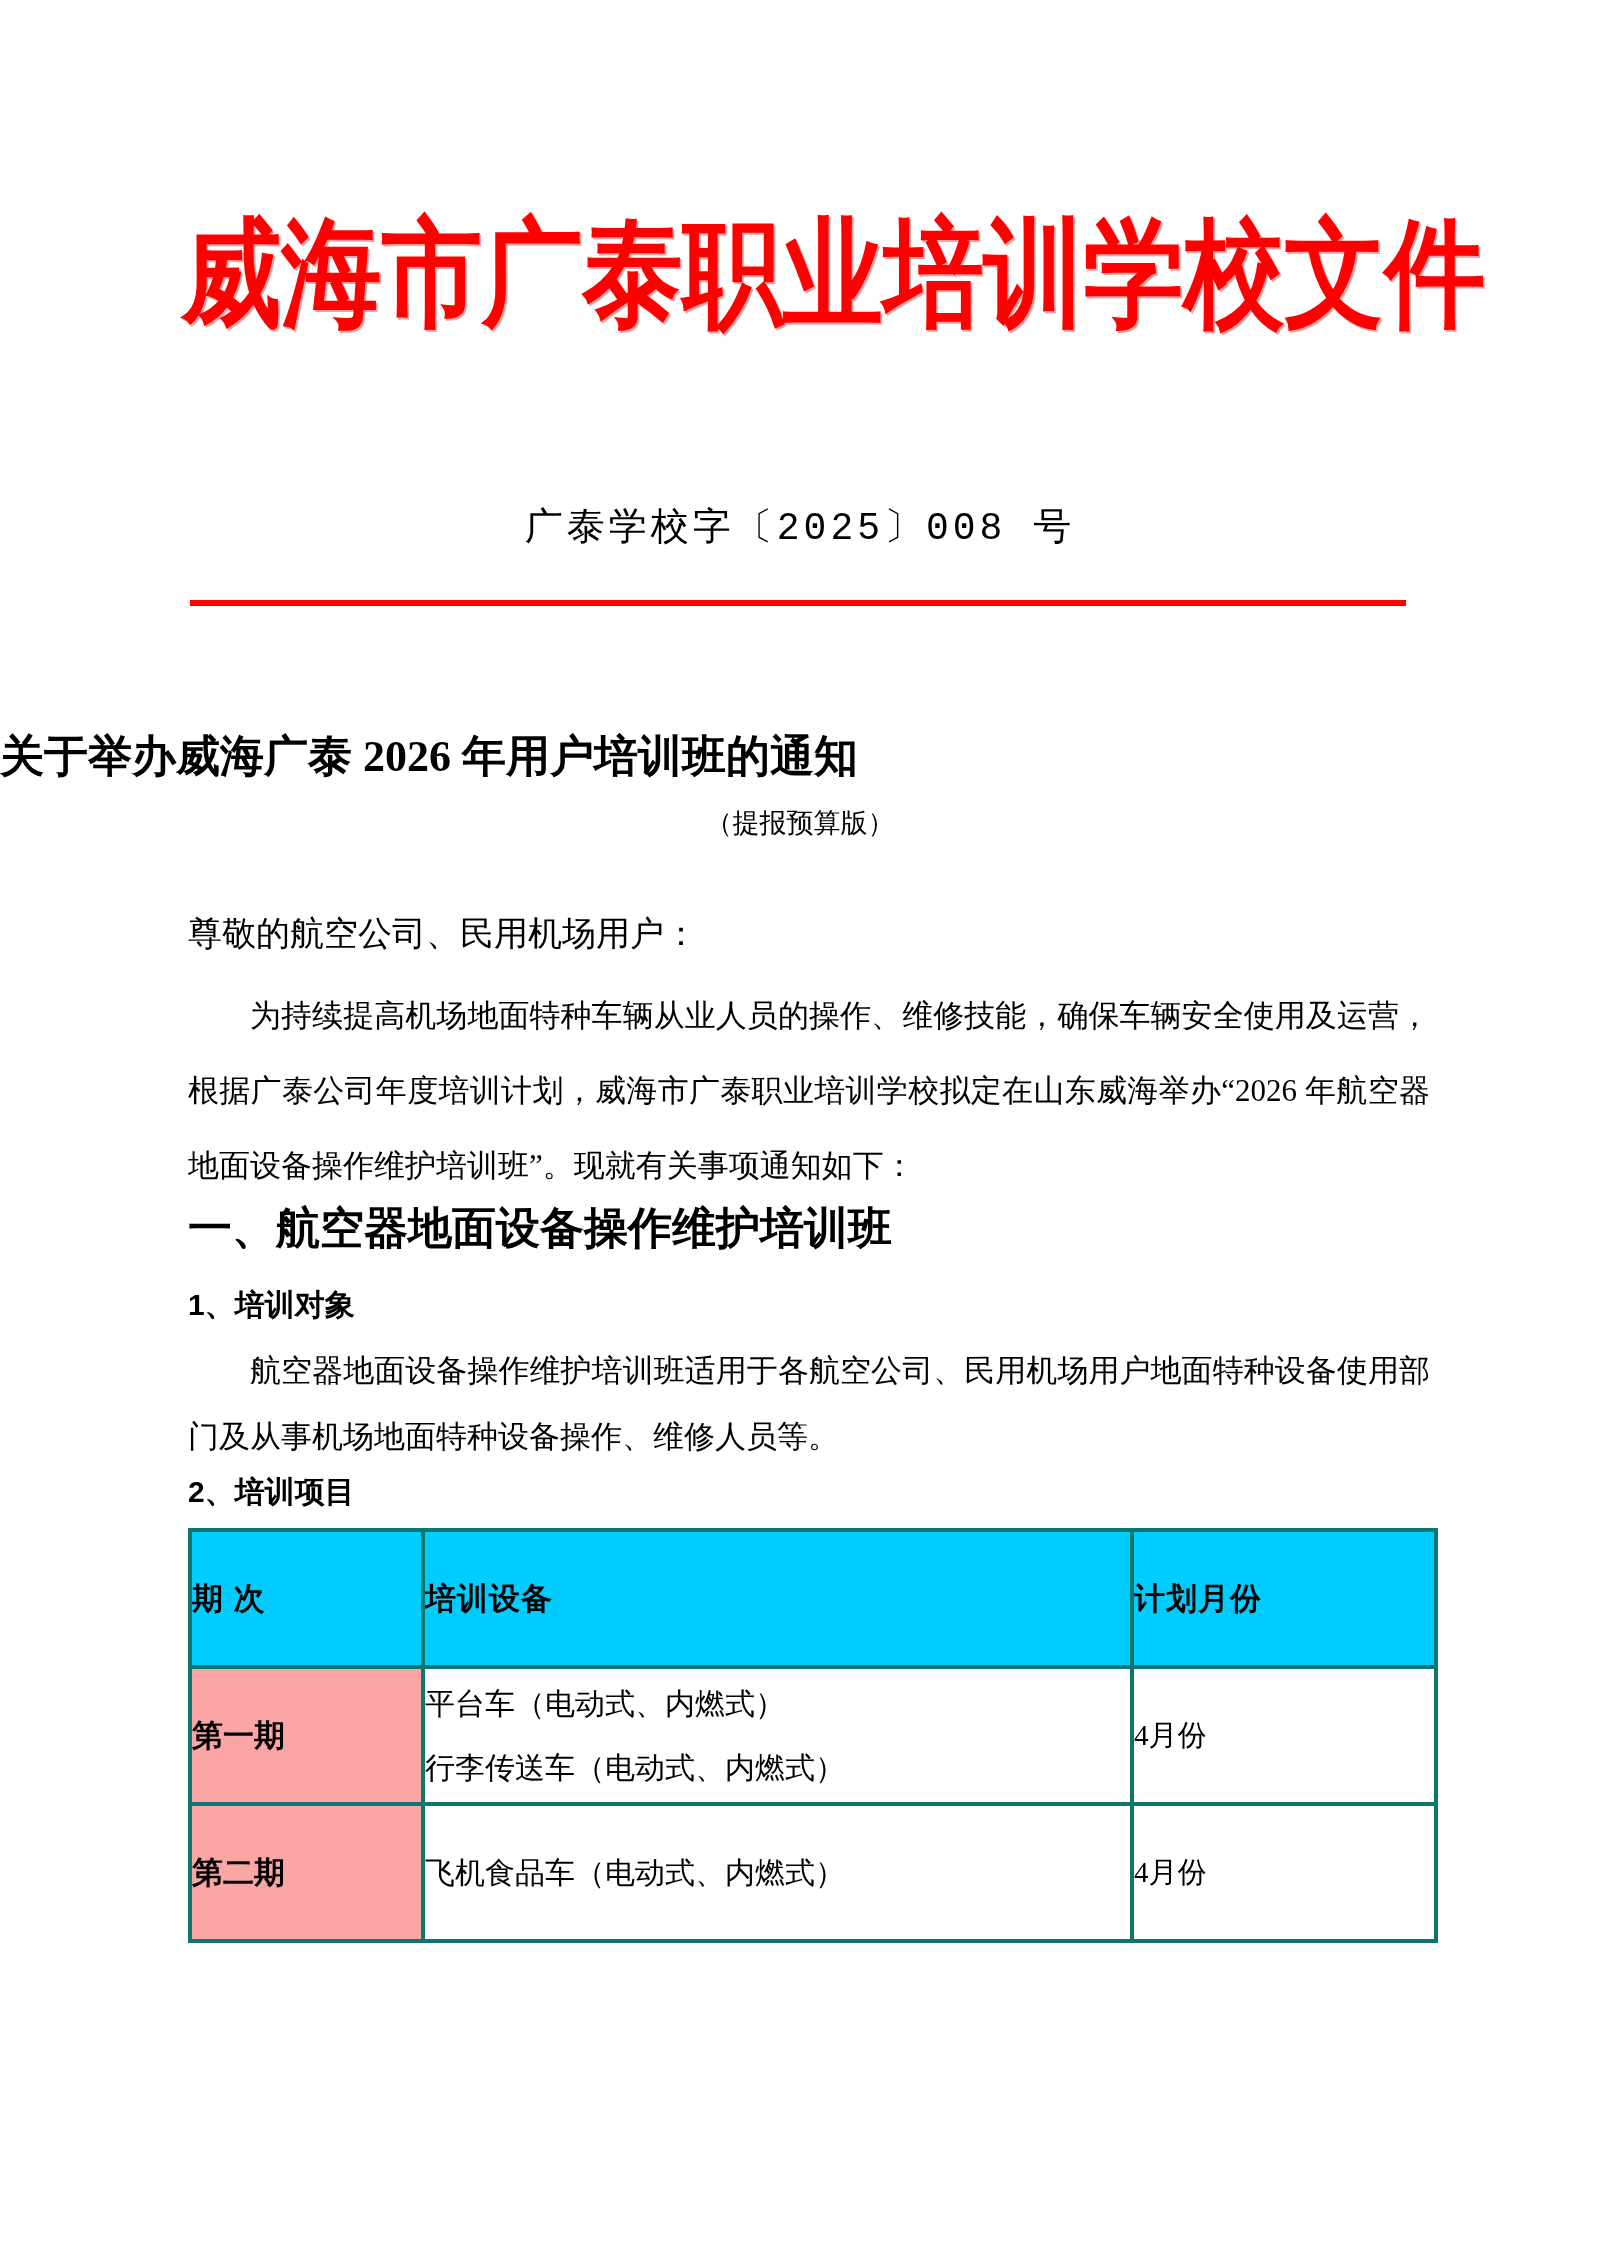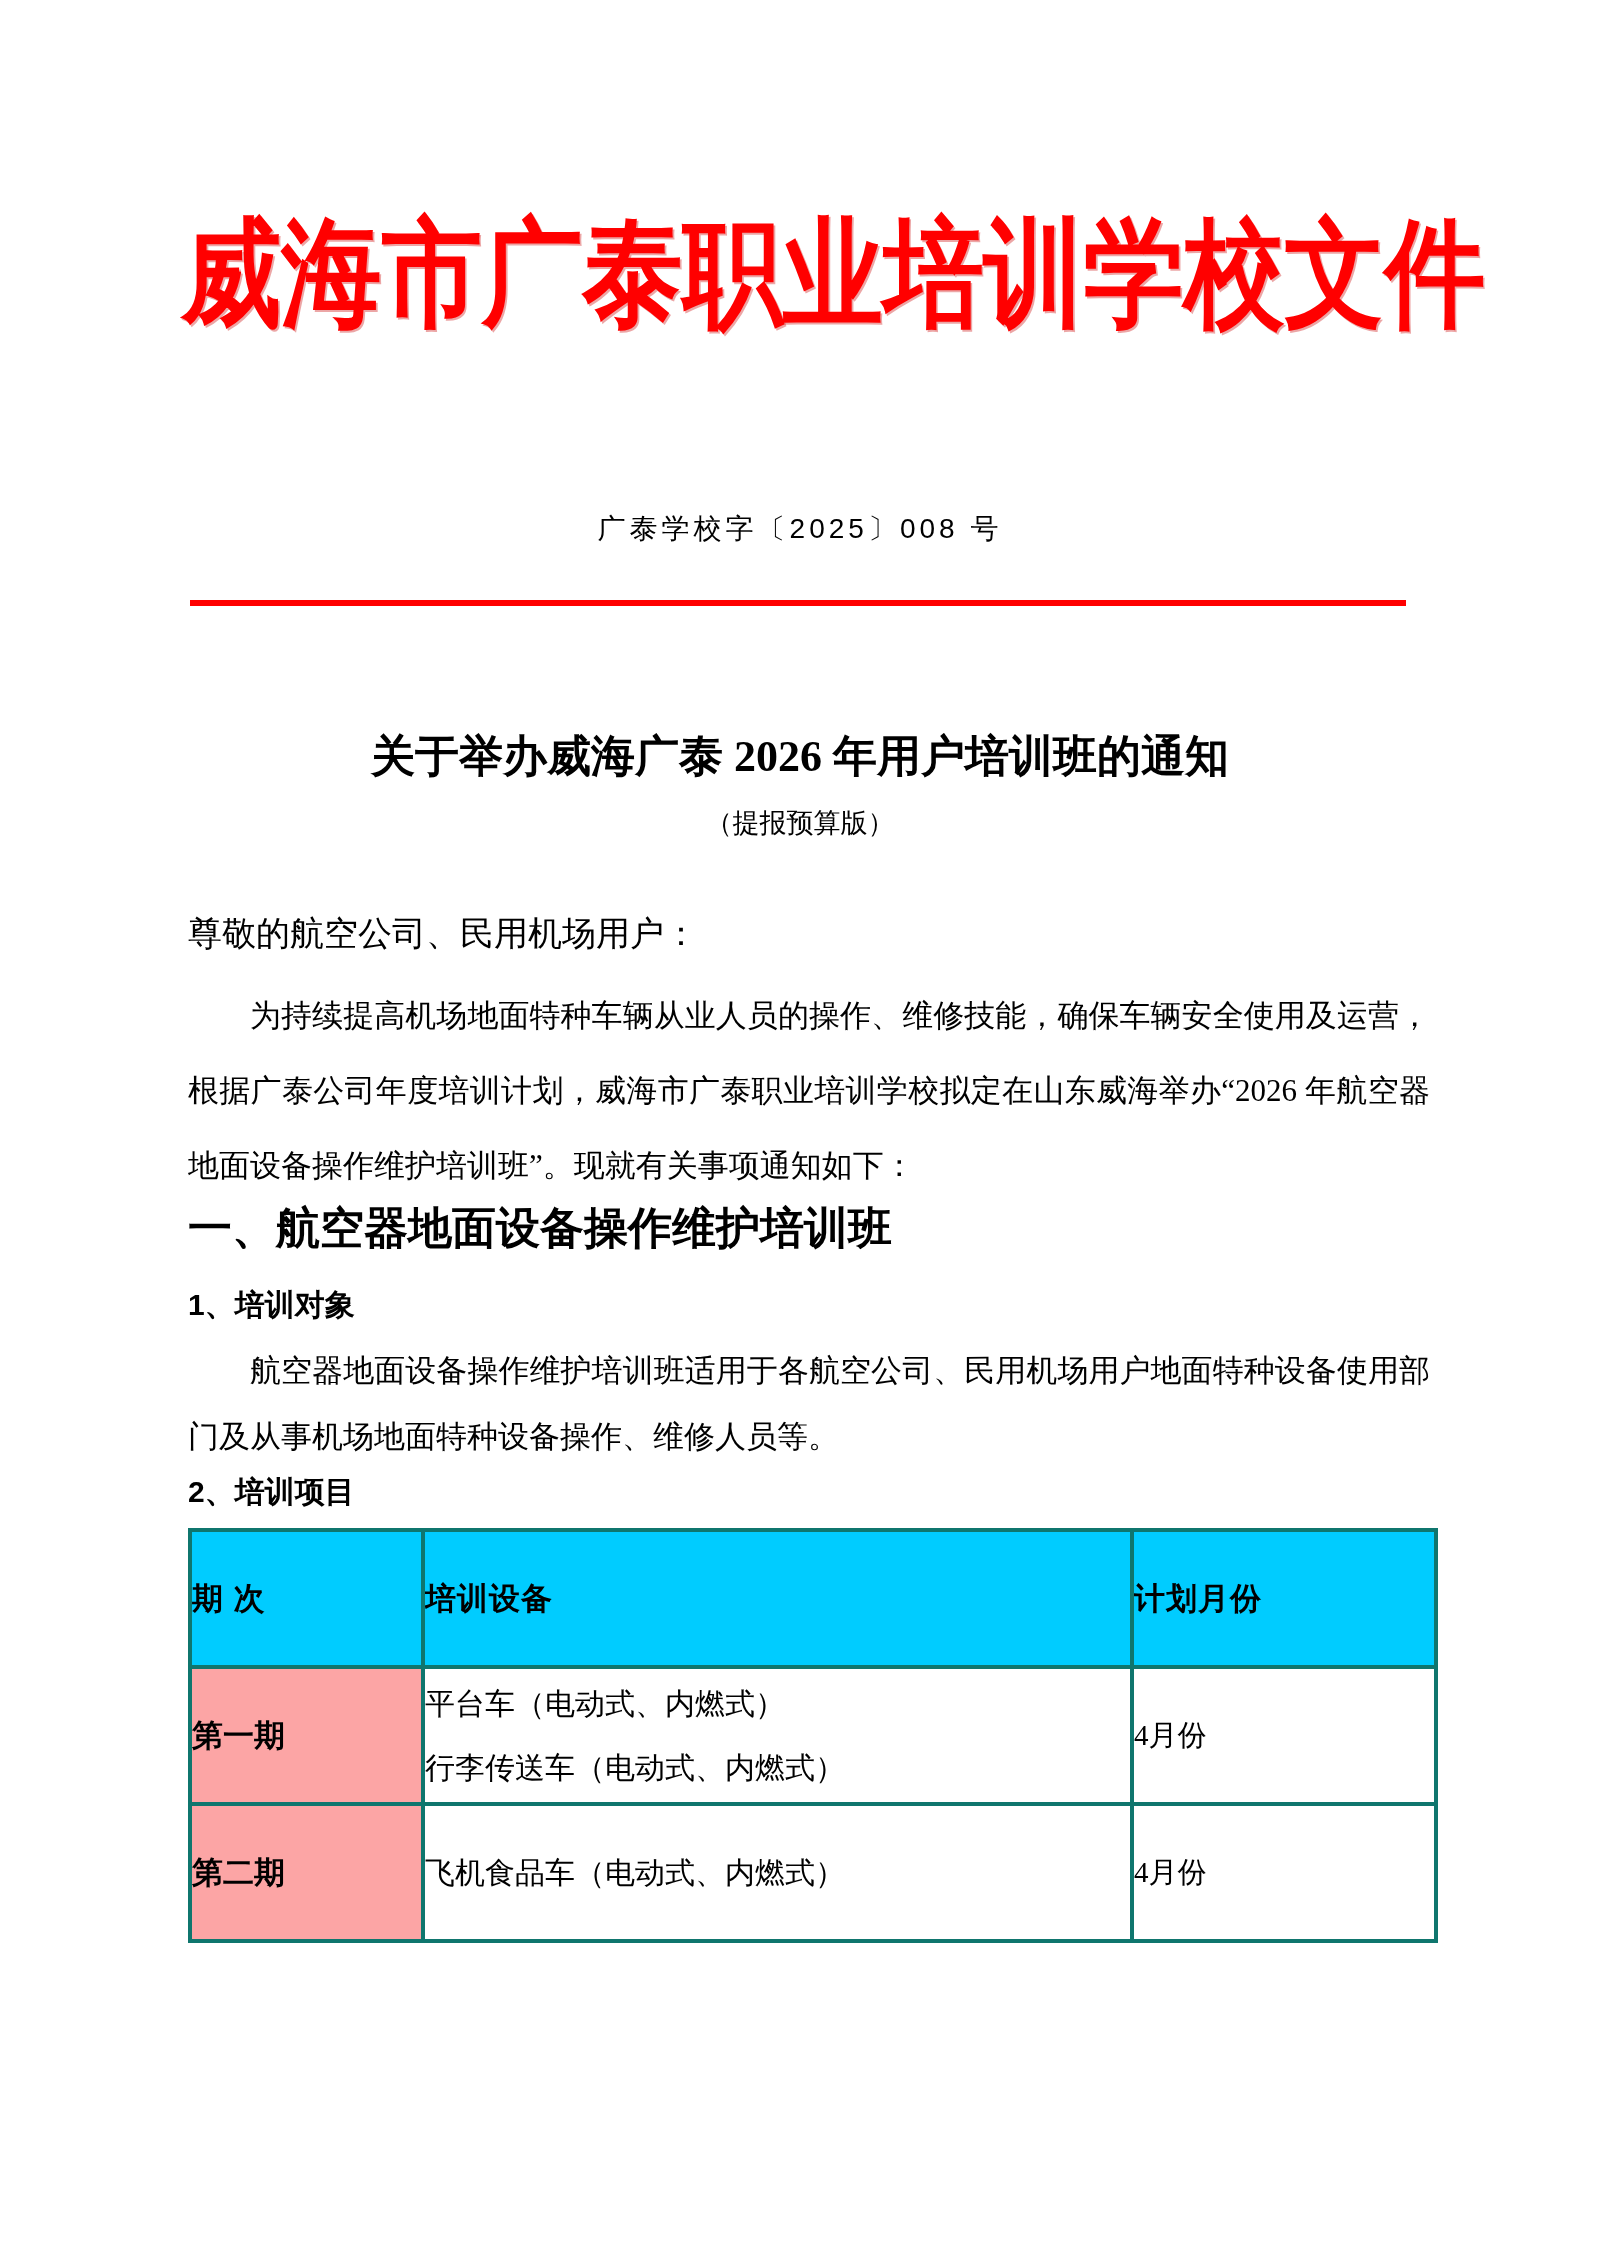--- a/index.html
+++ b/index.html
@@ -34,43 +34,43 @@
     text-shadow: 2px 2px 0 rgba(200,0,0,0.35);
   }
 
   
   .doc-number {
     position: absolute;
     top: 505px;
     left: 0;
     width: 100%;
     text-align: center;
-    font-size: 28px;
+    font-size: 38px;
     line-height: 48px;
     letter-spacing: 4px;
-    font-family: Liberation Sans, sans-serif;
+    font-family: Liberation Mono, monospace;
   }
 
   
   .red-rule {
     position: absolute;
     top: 600px;
     left: 190px;
     width: 1216px;
     height: 6px;
     background: #ff0000;
   }
 
   
   .main-title {
     position: absolute;
     top: 726px;
     left: 0;
     width: 100%;
-    text-align: center;
+    text-align: left;
     font-size: 44px;
     font-weight: bold;
     line-height: 62px;
     font-family: "Liberation Serif", serif;
   }
   .subtitle {
     position: absolute;
     top: 803px;
     left: 0;
     width: 100%;

